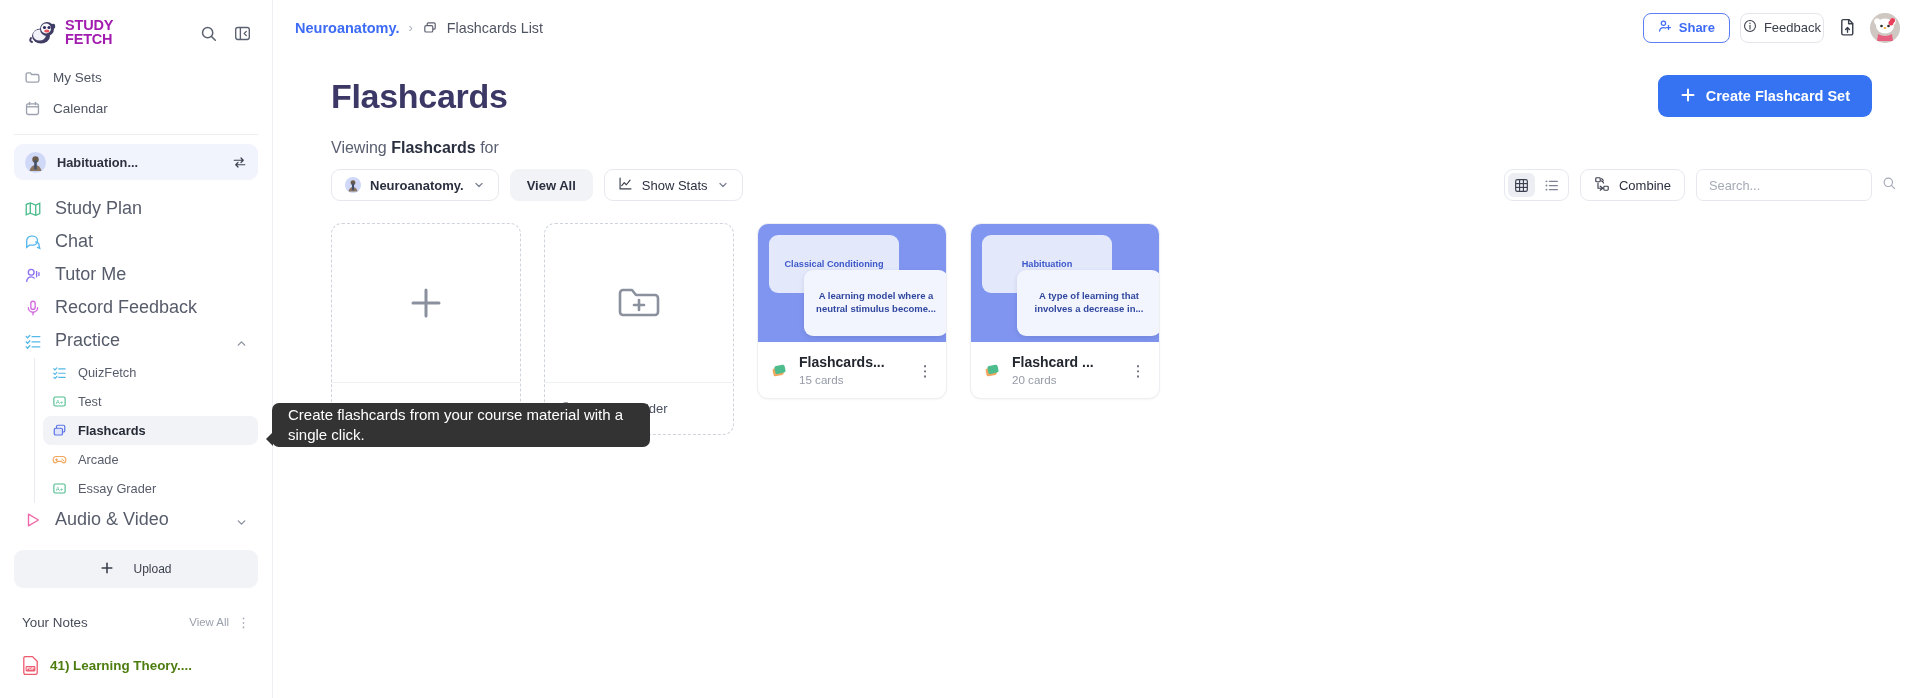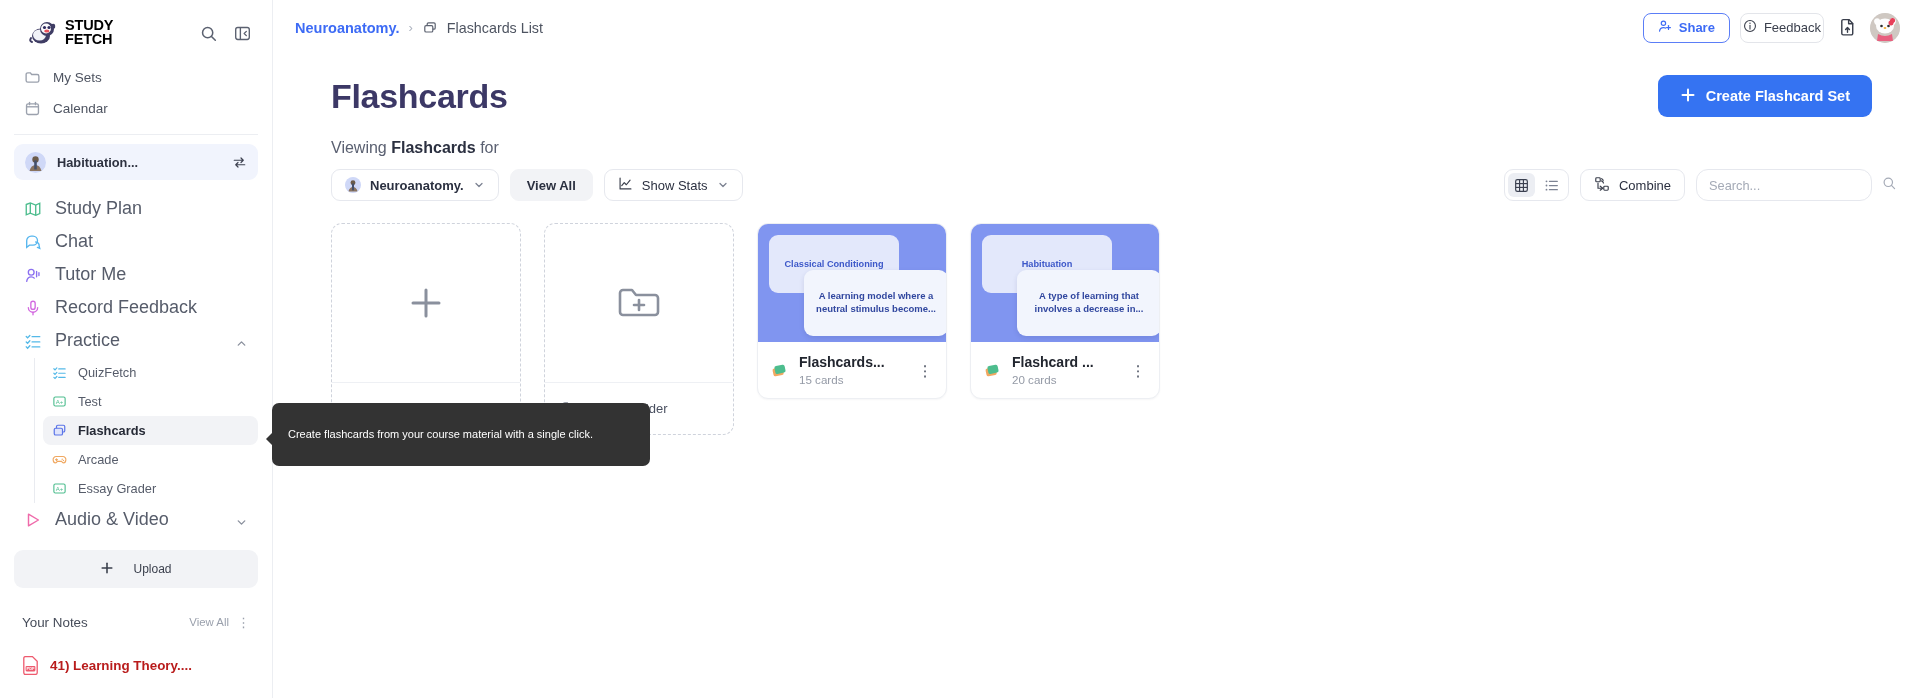--- a/index.html
+++ b/index.html
@@ -22,21 +22,21 @@
   }
   .sb-top {
     display: flex; align-items: center;
     padding: 18px 18px 12px 28px;
     gap: 10px;
   }
   .logo { display: flex; align-items: center; gap: 7px; flex: 1; }
   .logo-mark { width: 30px; height: 30px; flex: 0 0 30px; }
   .logo-text {
     font-size: 14.5px; font-weight: bold; line-height: 0.94;
-    color: #000000; letter-spacing: -0.2px;
+    color: #a21caf; letter-spacing: -0.2px;
   }
   .logo-text span { display: block; }
   .sb-top-icon {
     width: 24px; height: 24px; display: flex;
     align-items: center; justify-content: center;
     color: #5b6170; cursor: pointer;
   }
   .sb-sec { padding: 2px 14px 0 14px; }
   .sb-item {
     display: flex; align-items: center; gap: 12px;
@@ -94,21 +94,21 @@
   .notes-hd {
     display: flex; align-items: center; gap: 8px;
     padding: 0 22px; margin-top: 23px; height: 22px;
   }
   .notes-title { flex: 1; font-size: 13.4px; color: #464c59; }
   .notes-viewall { font-size: 11.4px; color: #9aa0ac; cursor: pointer; }
   .notes-dots { font-size: 13px; color: #9aa0ac; cursor: pointer; letter-spacing: 0px; line-height: 1;}
   .note-item {
     display: flex; align-items: center; gap: 11px;
     padding: 0 22px; height: 40px; margin-top: 12px;
-    font-size: 13.4px; color: #b91c1c; font-weight: bold; cursor: pointer;
+    font-size: 13.4px; color: #4d7c0f; font-weight: bold; cursor: pointer;
   }
   .note-ico { width: 17px; height: 19px; flex: 0 0 17px; }
 
   
   .main { flex: 1; display: flex; flex-direction: column; min-width: 0; background: #fff; }
   .topbar {
     height: 55px; display: flex; align-items: center;
     padding: 0 24px 0 22px; gap: 10px;
   }
   .crumbs { display: flex; align-items: center; gap: 9px; flex: 1; }
@@ -171,21 +171,21 @@
   }
   .seg-btn {
     width: 27px; height: 24px; border-radius: 6px;
     display: flex; align-items: center; justify-content: center;
     color: #7c8292; cursor: pointer;
   }
   .seg-btn.active { background: #eceef3; color: #3b4050; }
   .search-box {
     display: flex; align-items: center; gap: 8px;
     height: 32px; width: 176px; padding: 0 12px;
-    border: 1.3px solid #e6e8ee; border-radius: 12px; background: #fff;
+    border: 1.3px solid #e6e8ee; border-radius: 7px; background: #fff;
   }
   .search-box input {
     flex: 1; border: none; outline: none; font-size: 12.8px;
     color: #2b3040; background: transparent;
     font-family: "Liberation Sans", sans-serif;
   }
   .search-box input::placeholder { color: #a4aab6; }
 
   
   .grid {
@@ -234,22 +234,22 @@
     font-size: 14px; font-weight: bold; color: #22262f;
     white-space: nowrap; overflow: hidden; text-overflow: ellipsis;
   }
   .card-count { font-size: 11.6px; color: #949aa6; margin-top: 3px; }
   .kebab { width: 16px; color: #4a5060; cursor: pointer; text-align: center; font-size: 15px; line-height: 1; }
 
   
   .tooltip {
     position: absolute; left: 272px; top: 403px;
     width: 378px; background: #333333; color: #fff;
-    border-radius: 7px; padding: 24px 16px;
-    font-size: 11px; line-height: 1.33; z-index: 40;
+    border-radius: 7px; padding: 2px 16px;
+    font-size: 15px; line-height: 1.33; z-index: 40;
   }
   .tooltip::before {
     content: ""; position: absolute; left: -6px; top: 29px;
     border-top: 7px solid transparent; border-bottom: 7px solid transparent;
     border-right: 7px solid #333333;
   }
 </style>
 </head>
 <body>
 

